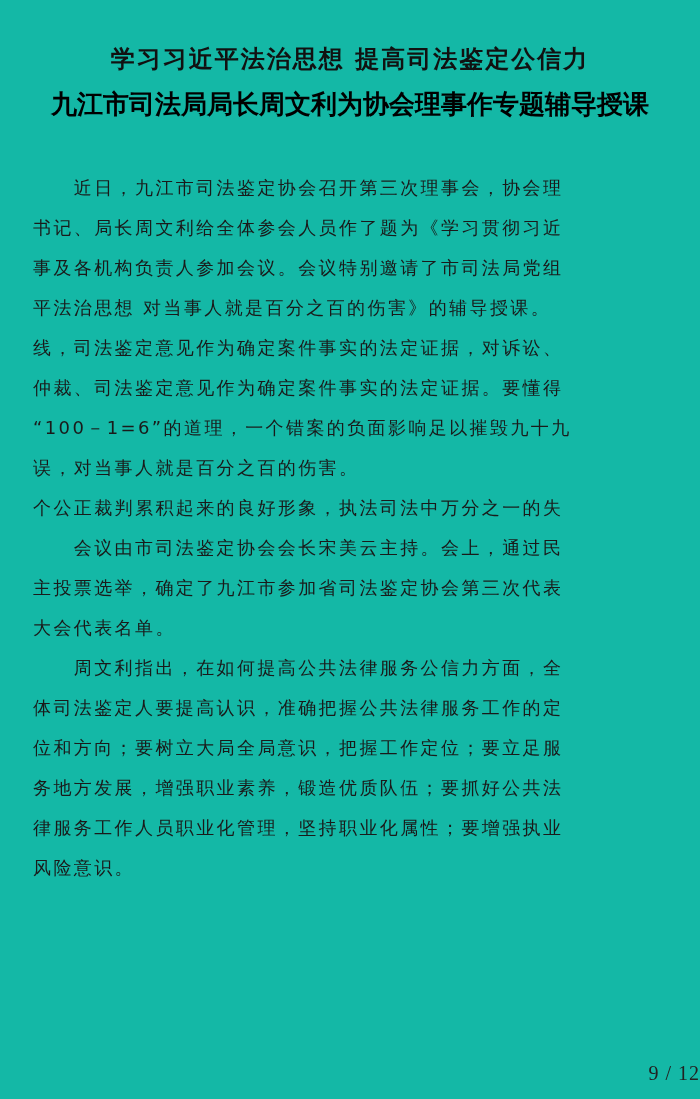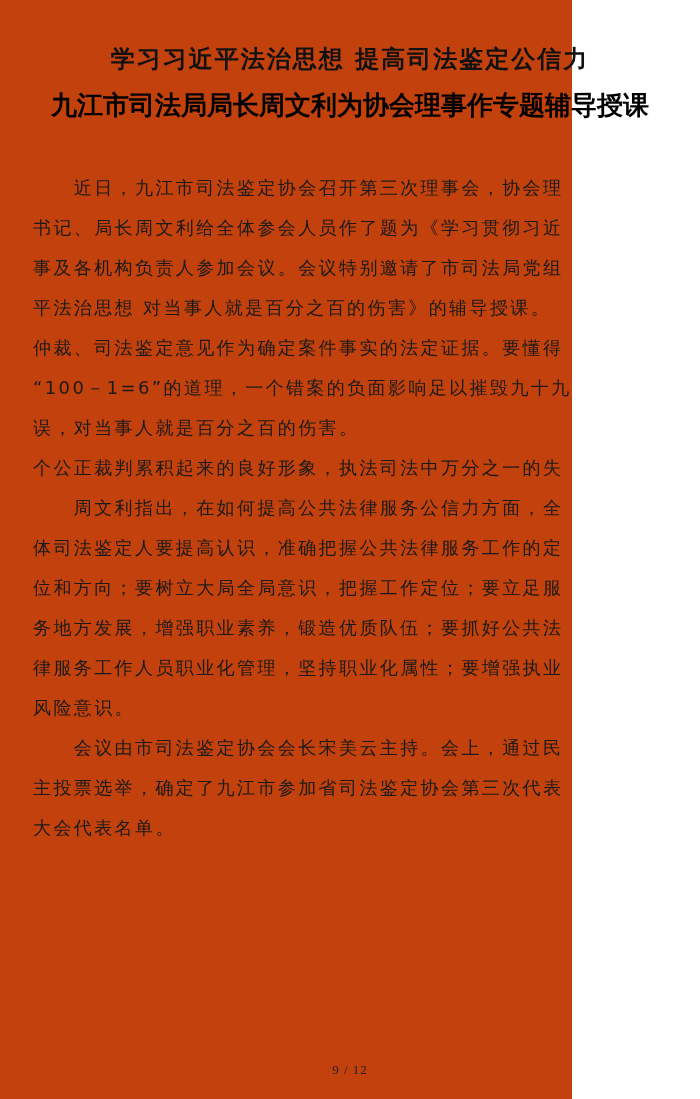--- a/index.html
+++ b/index.html
@@ -10,44 +10,44 @@
     body {
       width: 700px;
       height: 1099px;
       position: relative;
       overflow: hidden;
       color: #111111;
     }
     .page {
       position: absolute;
       left: 0; top: 0;
-      width: 572px;
+      width: 700px;
       height: 1099px;
-      background: #c2410c;
+      background: #14b8a6;
     }
     .title-1 {
       position: absolute;
       top: 42px;
       left: 0;
       width: 700px;
       text-align: center;
       font-family: "DejaVu Serif", "Liberation Serif", serif;
       font-size: 24px;
       font-weight: bold;
       letter-spacing: 2px;
       line-height: 34px;
       color: #111;
     }
     .title-2 {
       position: absolute;
       top: 86px;
       left: 0;
       width: 700px;
       text-align: center;
-      font-family: Liberation Sans, sans-serif;
+      font-family: Liberation Serif, serif;
       font-size: 26px;
       font-weight: bold;
       letter-spacing: 0px;
       line-height: 38px;
       color: #000;
       white-space: nowrap;
     }
     .body-text {
       position: absolute;
       top: 168px;
@@ -64,23 +64,23 @@
       display: block;
       white-space: nowrap;
       height: 40px;
       overflow: visible;
     }
     .page-num {
       position: absolute;
       top: 1062px;
       left: 0;
       width: 700px;
-      text-align: center;
+      text-align: right;
       font-family: "Liberation Serif", "DejaVu Serif", serif;
-      font-size: 13px;
+      font-size: 20px;
       color: #222;
       letter-spacing: 1px;
     }
   </style>
 </head>
 <body>
 
 <div class="page">
 
   <div class="title-1">学习习近平法治思想 提高司法鉴定公信力</div>
@@ -89,38 +89,39 @@
   <div class="body-text">
 
     <div class="para-block">
       <span class="line">　　近日，九江市司法鉴定协会召开第三次理事会，协会理</span>
       <span class="line">书记、局长周文利给全体参会人员作了题为《学习贯彻习近</span>
       <span class="line">事及各机构负责人参加会议。会议特别邀请了市司法局党组</span>
       <span class="line">平法治思想 对当事人就是百分之百的伤害》的辅导授课。</span>
     </div>
 
     <div class="para-block">
+      <span class="line">线，司法鉴定意见作为确定案件事实的法定证据，对诉讼、</span>
       <span class="line">仲裁、司法鉴定意见作为确定案件事实的法定证据。要懂得</span>
       <span class="line">“100－1=6”的道理，一个错案的负面影响足以摧毁九十九</span>
       <span class="line">误，对当事人就是百分之百的伤害。</span>
       <span class="line">个公正裁判累积起来的良好形象，执法司法中万分之一的失</span>
+    </div>
+
+    <div class="para-block">
+      <span class="line">　　会议由市司法鉴定协会会长宋美云主持。会上，通过民</span>
+      <span class="line">主投票选举，确定了九江市参加省司法鉴定协会第三次代表</span>
+      <span class="line">大会代表名单。</span>
     </div>
 
     <div class="para-block">
       <span class="line">　　周文利指出，在如何提高公共法律服务公信力方面，全</span>
       <span class="line">体司法鉴定人要提高认识，准确把握公共法律服务工作的定</span>
       <span class="line">位和方向；要树立大局全局意识，把握工作定位；要立足服</span>
       <span class="line">务地方发展，增强职业素养，锻造优质队伍；要抓好公共法</span>
       <span class="line">律服务工作人员职业化管理，坚持职业化属性；要增强执业</span>
       <span class="line">风险意识。</span>
     </div>
 
-    <div class="para-block">
-      <span class="line">　　会议由市司法鉴定协会会长宋美云主持。会上，通过民</span>
-      <span class="line">主投票选举，确定了九江市参加省司法鉴定协会第三次代表</span>
-      <span class="line">大会代表名单。</span>
-    </div>
-
   </div>
 
   <div class="page-num">9 / 12</div>
 
 </div>
 
 </body></html>

